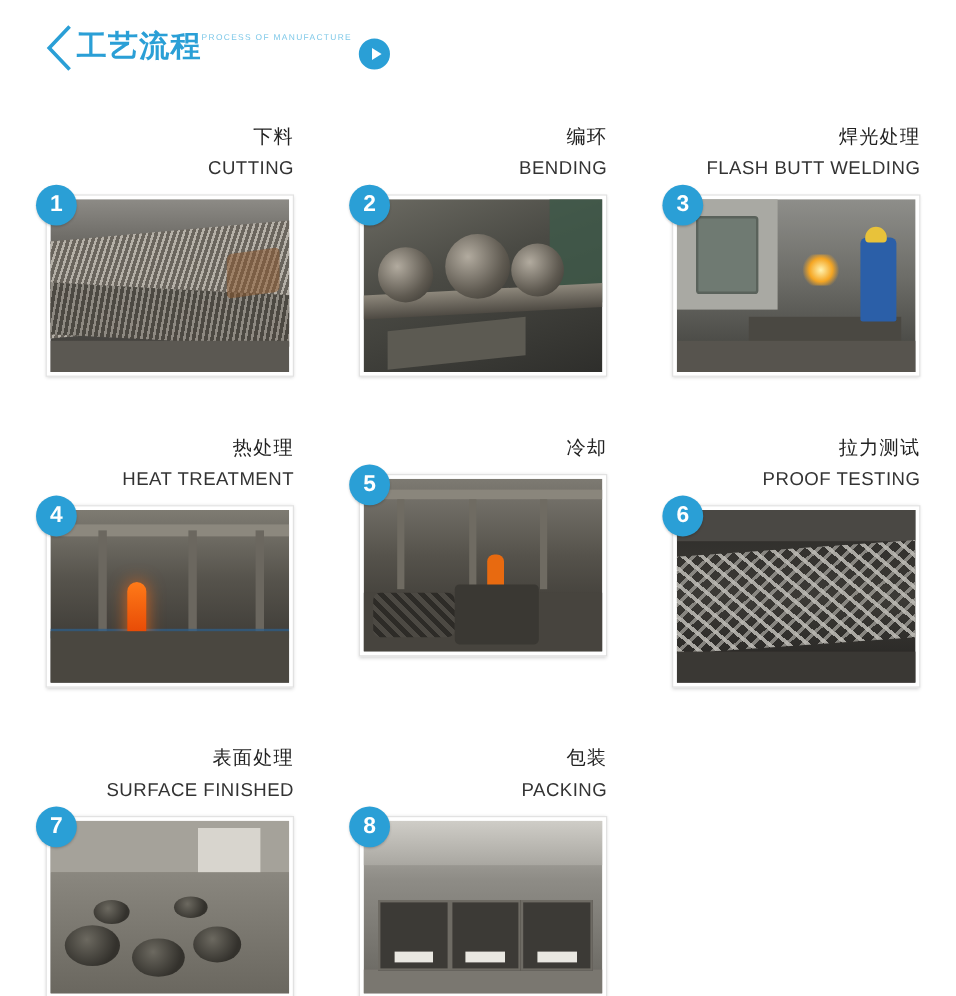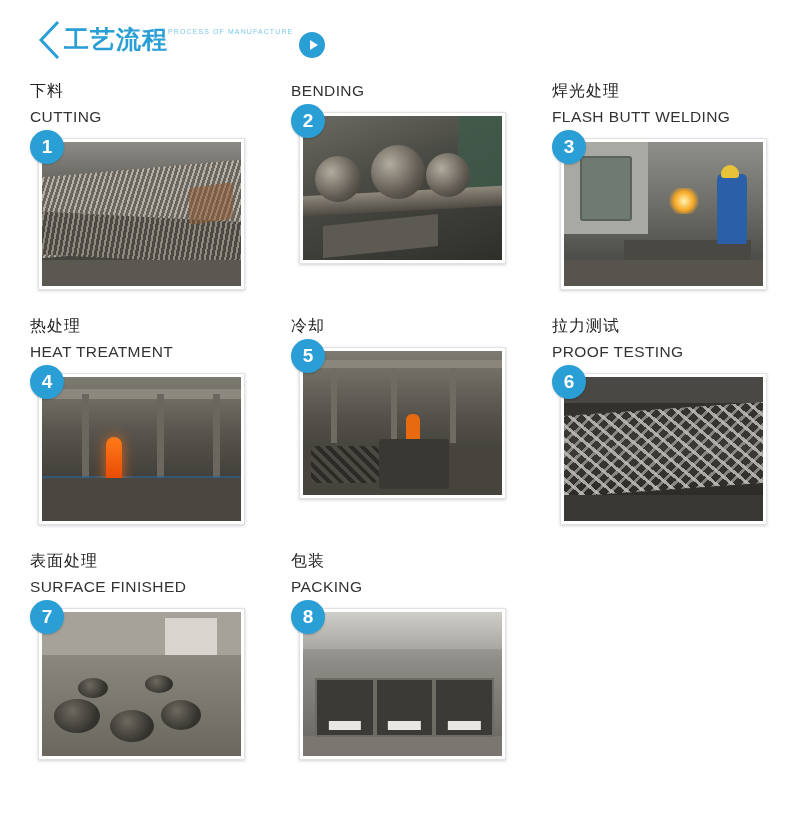--- a/index.html
+++ b/index.html
@@ -88,21 +88,22 @@
     column-gap: 46px;
     row-gap: 0px;
   }
   .cell {
     width: 215px;
     justify-self: center;
     position: relative;
     margin-bottom: 18px;
   }
   .caption {
-    text-align: left;
+    text-align: right;
+    margin-top: 24px;
   }
   .cap-cn {
     font-size: 16px;
     color: #222222;
     line-height: 26px;
     letter-spacing: 1px;
   }
   .cap-en {
     font-size: 15.5px;
     color: #333333;
@@ -287,20 +288,21 @@
                 <div class="rust"></div>
                 <div class="floor"></div>
             </div>
           </div>
         </div>
       </div>
     </div>
 
     <div class="cell">
       <div class="caption">
+        <div class="cap-cn">编环</div>
         <div class="cap-en">BENDING</div>
       </div>
       <div class="photo-wrap">
         <div class="badge">2</div>
         <div class="photo-frame">
           <div class="photo">
             <div class="p2 ph">
               <div class="green"></div>
               <div class="bar"></div>
               <div class="roller r1"></div>

